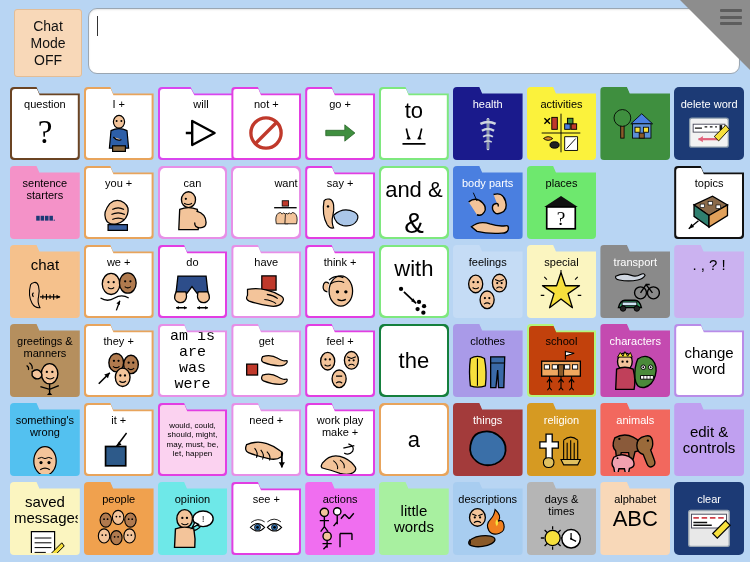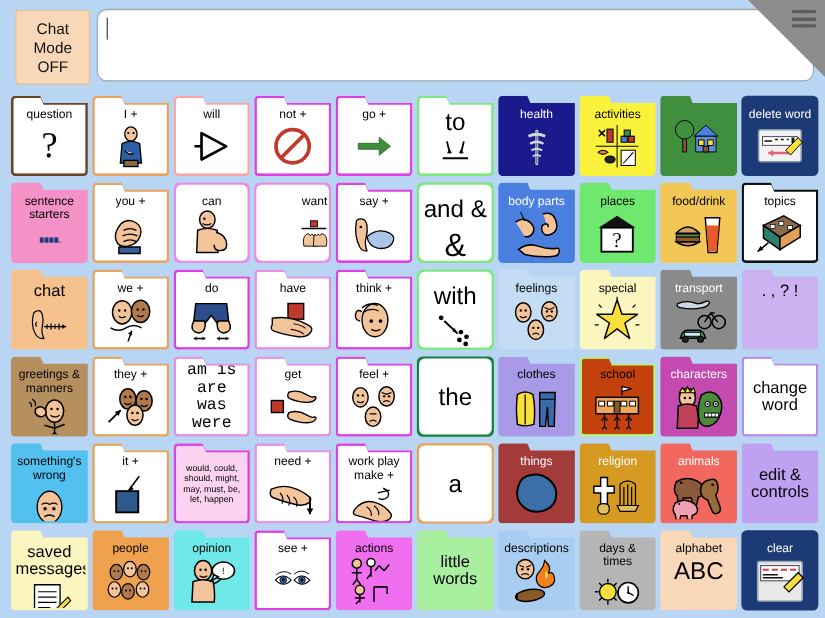--- a/index.html
+++ b/index.html
@@ -102,21 +102,21 @@
                 <rect x="34" y="82" width="32" height="14" fill="#8a6a42" stroke="#000" stroke-width="3"></rect>
                 <path d="M36 60 Q46 72 56 66" fill="#f3c49a" stroke="#000" stroke-width="3"></path>
                 <circle cx="44" cy="20" r="2.5" fill="#000"></circle>
                 <circle cx="56" cy="20" r="2.5" fill="#000"></circle>
               </svg>
             </div>
           </div>
         </div>
       </div>
       <div class="cell" style="grid-area: 1 / 3;">
-        <div class="fwrap" style="background: #fca5a5;">
+        <div class="fwrap" style="background: #d946ef; padding-left: 17px;">
           <div class="finner" style="background: rgb(255, 255, 255);">
             <div class="lbl">will</div>
             <div class="art">
               <svg width="48" height="40" viewBox="0 0 100 100" preserveAspectRatio="xMidYMid meet">
                 <path d="M12 50 H28" stroke="#000" stroke-width="6"></path>
                 <path d="M28 20 L84 50 L28 80 Z" fill="#fff" stroke="#000" stroke-width="6" stroke-linejoin="round"></path>
               </svg>
             </div>
           </div>
         </div>
@@ -342,37 +342,20 @@
       </div>
       <div class="cell" style="grid-area: 2 / 8;">
         <div class="fwrap" style="background: rgb(110, 232, 110);">
           <div class="finner" style="background: rgb(110, 232, 110);">
             <div class="lbl">places</div>
             <div class="art">
               <svg width="46" height="42" viewBox="0 0 100 100" preserveAspectRatio="xMidYMid meet">
                 <path d="M10 38 L50 12 L90 38 Z" fill="#111"></path>
                 <rect x="16" y="38" width="68" height="52" fill="#fff" stroke="#000" stroke-width="4"></rect>
                 <text x="50" y="80" font-size="46" text-anchor="middle" font-family="Liberation Serif,serif">?</text>
-              </svg>
-            </div>
-          </div>
-        </div>
-      </div>
-      <div class="cell" style="grid-area: 2 / 9;">
-        <div class="fwrap" style="background: rgb(242, 199, 85);">
-          <div class="finner" style="background: rgb(242, 199, 85);">
-            <div class="lbl">food/drink</div>
-            <div class="art">
-              <svg width="48" height="44" viewBox="0 0 100 100" preserveAspectRatio="xMidYMid meet">
-                <path d="M4 50 q24 -26 48 0 Z" fill="#d6a05a" stroke="#000" stroke-width="3"></path>
-                <path d="M4 52 h48 v6 h-48 Z" fill="#6a8f3a" stroke="#000" stroke-width="2"></path>
-                <rect x="4" y="58" width="48" height="10" fill="#8a5a2a" stroke="#000" stroke-width="2"></rect>
-                <path d="M4 68 q24 16 48 0 Z" fill="#d6a05a" stroke="#000" stroke-width="3"></path>
-                <path d="M64 18 L94 18 L88 90 L70 90 Z" fill="#fff" stroke="#000" stroke-width="3"></path>
-                <path d="M66 34 L92 34 L87 88 L71 88 Z" fill="#e8582a"></path>
               </svg>
             </div>
           </div>
         </div>
       </div>
       <div class="cell" style="grid-area: 2 / 10;">
         <div class="fwrap" style="background: rgb(17, 17, 17);">
           <div class="finner" style="background: rgb(255, 255, 255);">
             <div class="lbl">topics</div>
             <div class="art">

